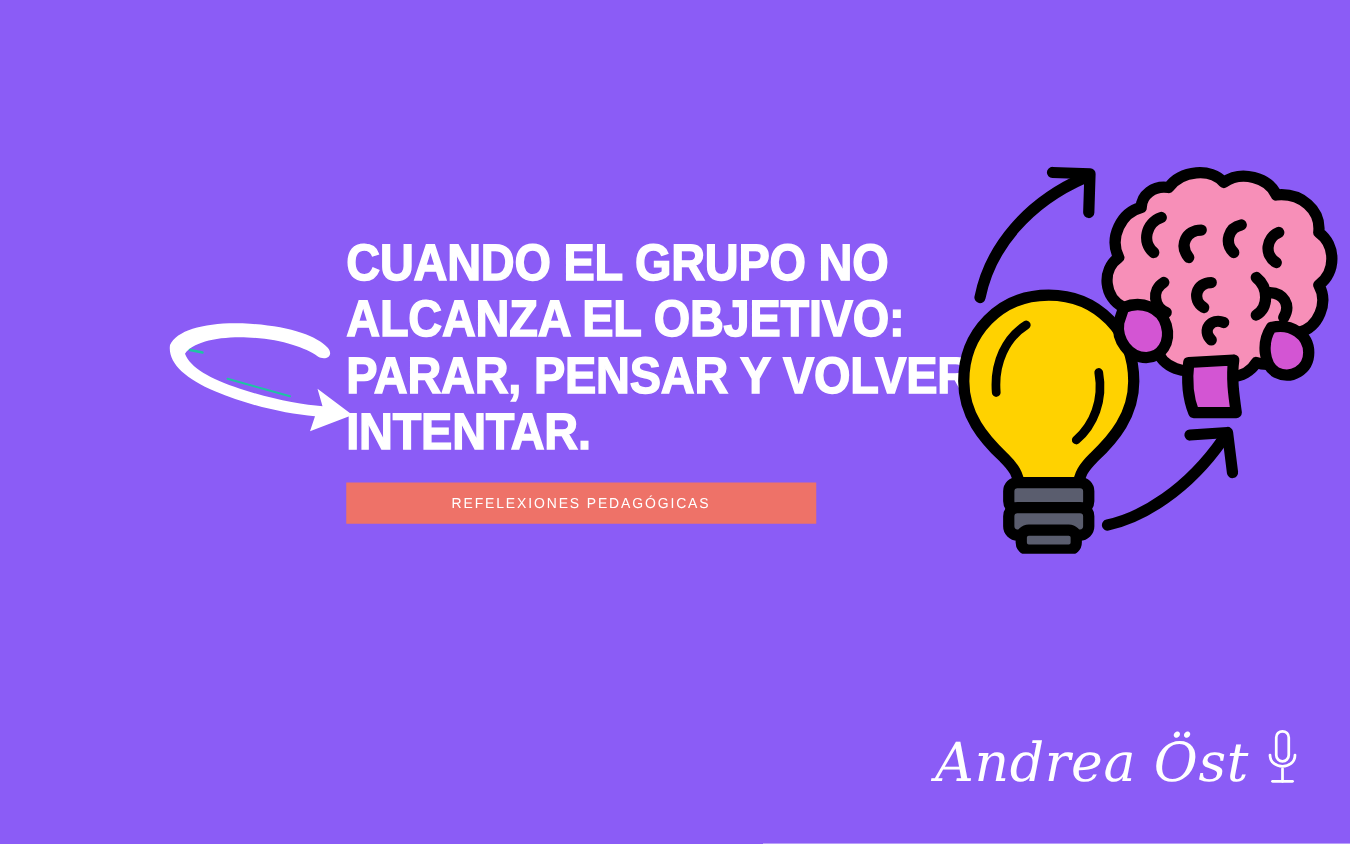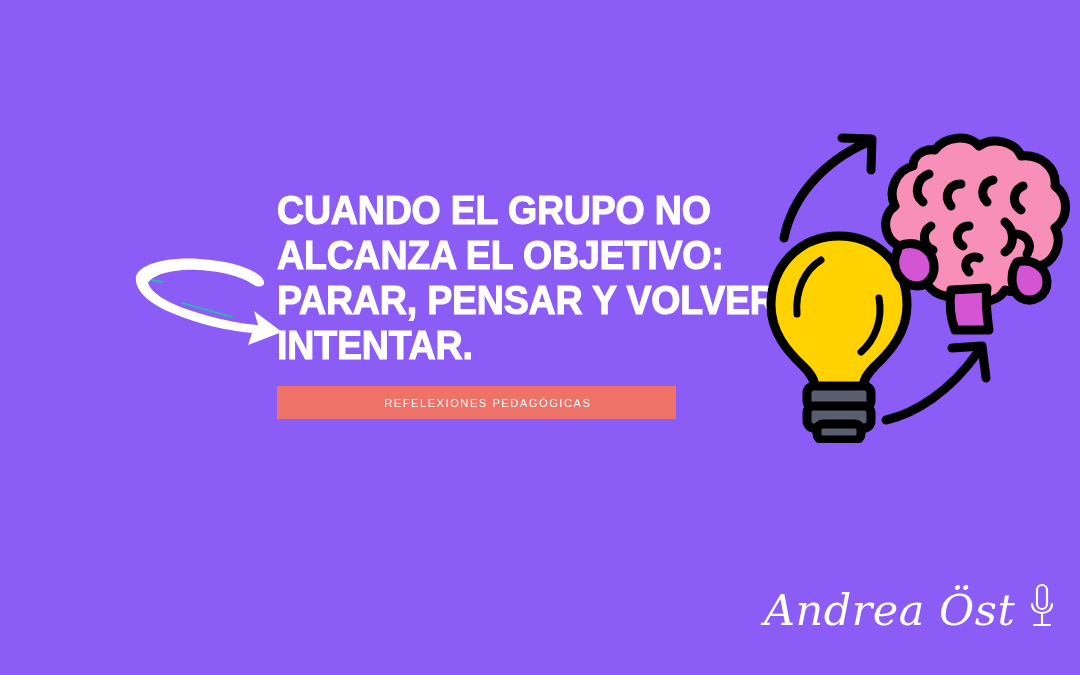--- a/index.html
+++ b/index.html
@@ -41,21 +41,20 @@
   .badge {
     position: absolute;
     left: 277px;
     top: 386px;
     width: 376px;
     height: 33px;
     background: #ee7268;
     display: flex;
     align-items: center;
     justify-content: center;
-    padding-left: 23px;
   }
   .badge-label {
     color: #ffffff;
     font-family: "Liberation Sans", sans-serif;
     font-size: 11.5px;
     font-weight: 400;
     letter-spacing: 1.55px;
     text-transform: uppercase;
     transform: scaleX(0.97);
   }
@@ -99,21 +98,21 @@
     position: absolute;
     left: 880px;
     top: 330px;
     width: 130px;
     height: 105px;
   }
 
   
   .signature {
     position: absolute;
-    left: 764px;
+    left: 748px;
     top: 582px;
     display: flex;
     align-items: center;
     gap: 12px;
   }
   .signature-name {
     color: #ffffff;
     font-family: "DejaVu Serif", serif;
     font-style: italic;
     font-size: 43px;

